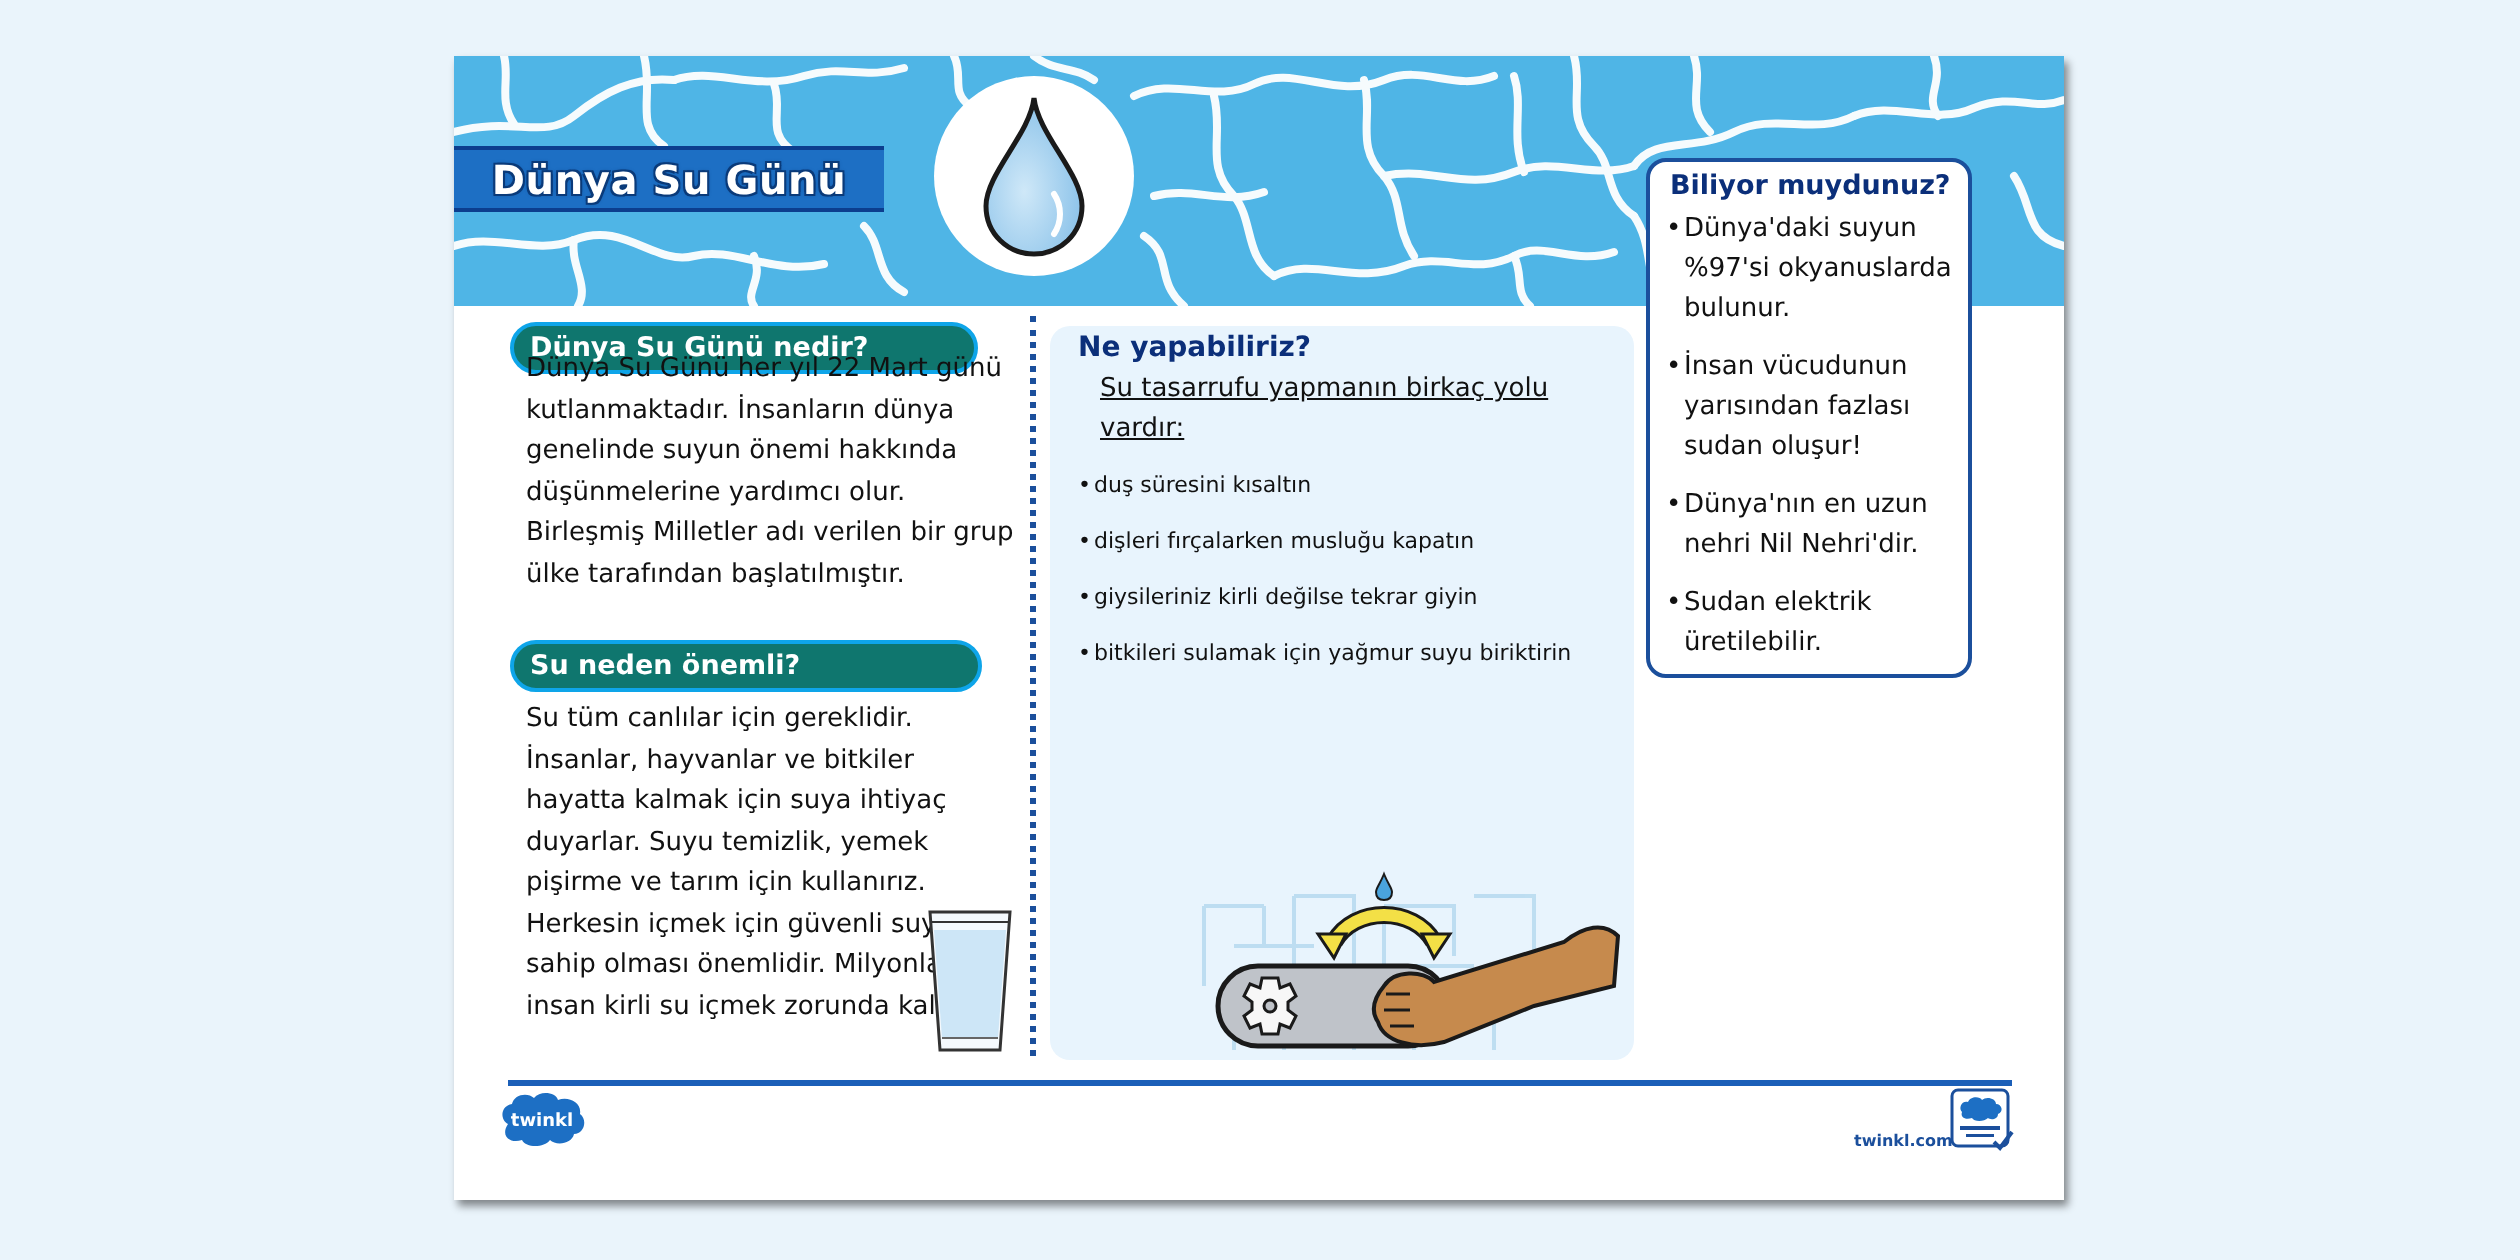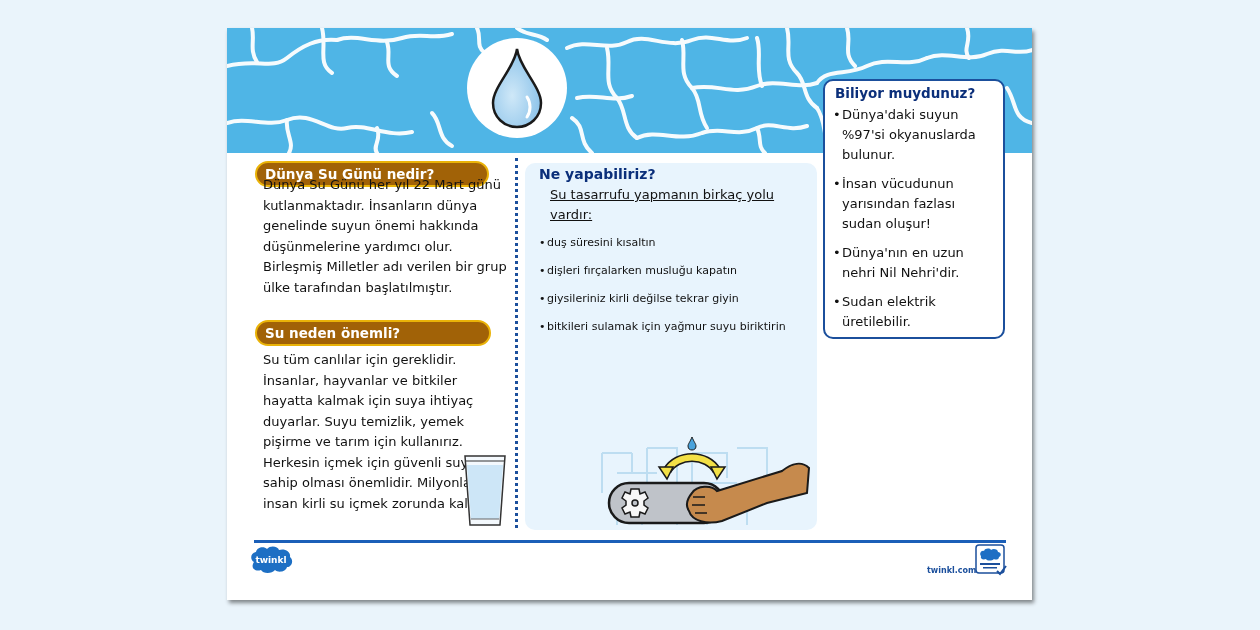--- a/index.html
+++ b/index.html
@@ -34,21 +34,21 @@
     text-shadow: 0 0 2px #0b3b7a, 1px 1px 0 #0b3b7a, -1px -1px 0 #0b3b7a, 1px -1px 0 #0b3b7a, -1px 1px 0 #0b3b7a;
     letter-spacing:0.3px;
   }
   .drop-circle {
     position:absolute; left:240px; top:10px; width:100px; height:100px;
     border-radius:50%; background:#fff;
     display:flex; align-items:center; justify-content:center;
   }
   .sec-header {
     position:absolute; height:26px; border-radius:13px;
-    background:#a16207; border:2px solid #eab308; box-sizing:border-box;
+    background:#0f766e; border:2px solid #0ea5e9; box-sizing:border-box;
     color:#fff; font-weight:bold; font-size:13.5px;
     display:flex; align-items:center; padding-left:8px;
     font-family:"DejaVu Sans", sans-serif;
   }
   .body-text {
     position:absolute; color:#111; font-size:13px; line-height:20.5px;
     font-family:"DejaVu Sans", sans-serif;
   }
   .dotted-v {
     position:absolute; left:288px; top:130px; width:0; height:370px;
@@ -59,21 +59,21 @@
     background:#e8f4fd; border-radius:10px;
   }
   .center-title {
     position:absolute; left:312px; top:138px; color:#0b2f7a;
     font-weight:bold; font-size:14px;
   }
   .bullet-list { position:absolute; left:312px; margin:0; padding:0; list-style:none; font-size:11px; line-height:20px; color:#111; }
   .bullet-list li { position:relative; padding-left:8px; margin-bottom:8px; }
   .bullet-list li::before { content:"•"; position:absolute; left:0; top:0; }
   .facts-box {
-    position:absolute; left:596px; top:51px; width:182px; height:260px;
+    position:absolute; left:596px; top:51px; width:163px; height:260px;
     background:#fff; border:2px solid #1b4f9c; border-radius:10px; box-sizing:border-box;
   }
   .theme-box {
     position:absolute; left:596px; top:323px; width:182px; height:178px;
     background:#fff; border:3px dotted #1b4f9c; border-radius:10px; box-sizing:border-box;
   }
   .box-title { position:absolute; left:10px; top:4px; color:#0b2f7a; font-weight:bold; font-size:13.5px; }
   .box-list { position:absolute; left:8px; margin:0; padding:0; list-style:none; font-size:13px; line-height:20px; color:#111; width:170px; }
   .box-list li { position:relative; padding-left:9px; margin-bottom:9px; }
   .box-list li::before { content:"•"; position:absolute; left:0; top:0; }
@@ -118,20 +118,23 @@
         <path d="M700,30 C720,22 740,35 760,26 C780,18 790,28 805,22"></path>
         <path d="M740,0 C745,14 735,20 742,30"></path>
         <path d="M590,80 C600,95 595,110 605,125"></path>
         <path d="M640,95 C660,90 680,100 700,92"></path>
         <path d="M780,60 C790,75 785,90 805,95"></path>
         <path d="M345,90 C360,100 350,112 365,125"></path>
         <path d="M250,0 C255,10 248,18 258,25"></path>
         <path d="M290,0 C300,8 310,5 320,12"></path>
       </g>
     </svg>
+    <div class="title-bar">
+      <span>Dünya Su Günü</span>
+    </div>
     <div class="drop-circle">
       <svg width="60" height="82" viewBox="0 0 60 82">
         <defs>
           <radialGradient id="dg" cx="40%" cy="60%" r="60%">
             <stop offset="0%" stop-color="#cfe8f8"></stop>
             <stop offset="100%" stop-color="#8ec4ea"></stop>
           </radialGradient>
         </defs>
         <path d="M30,2 C32,20 54,40 54,56 C54,70 43,80 30,80 C17,80 6,70 6,56 C6,40 28,20 30,2 Z" fill="url(#dg)" stroke="#1a1a1a" stroke-width="2.5"></path>
         <path d="M40,50 C44,56 44,64 40,70" fill="none" stroke="#fff" stroke-width="3" stroke-linecap="round"></path>

